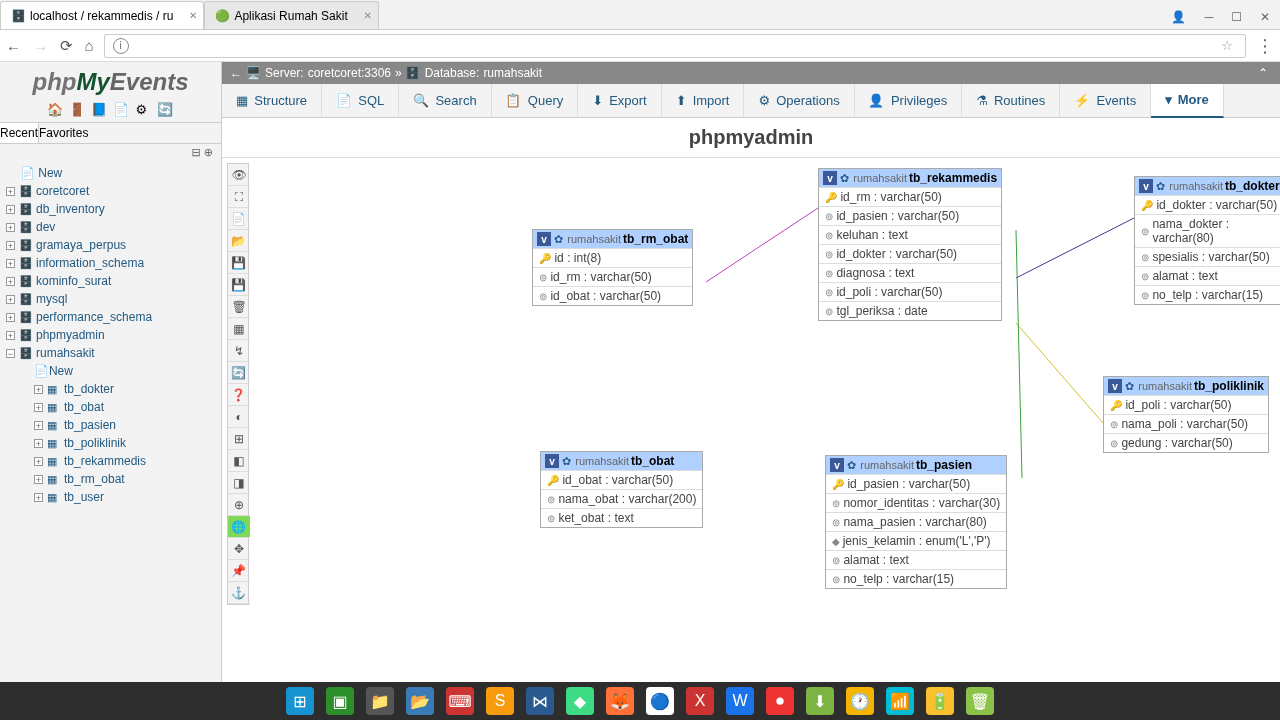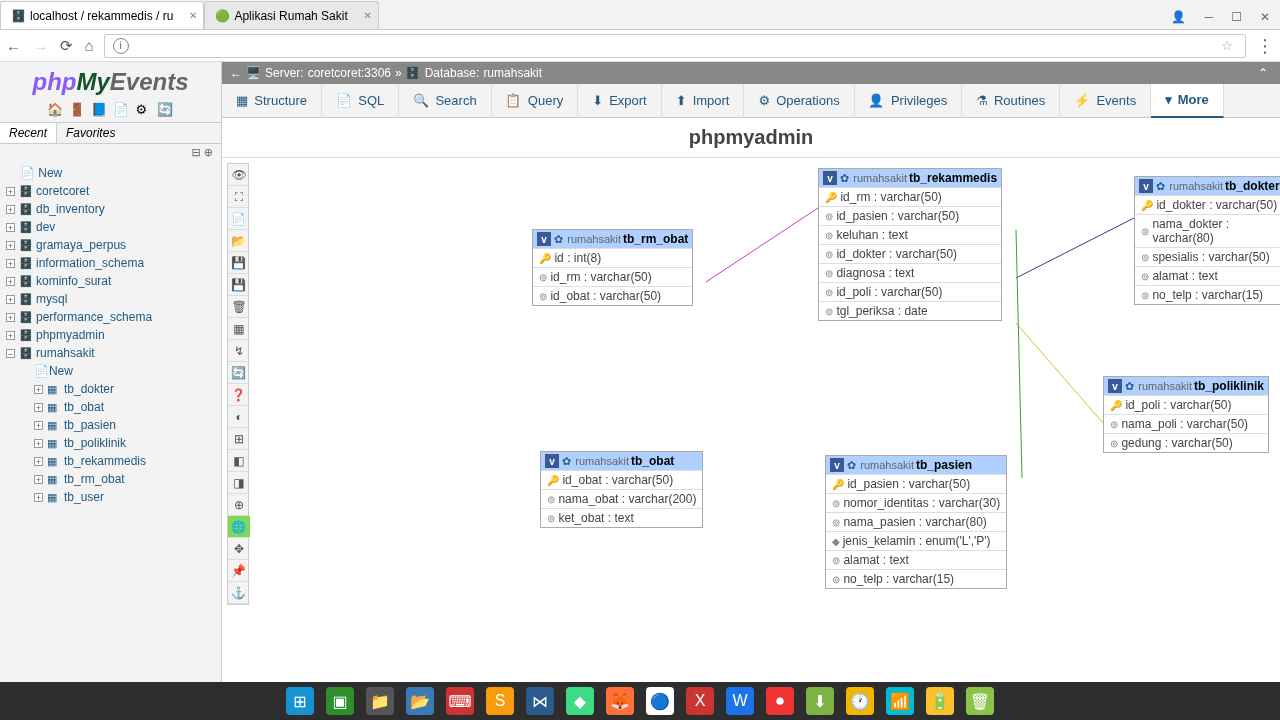--- a/index.html
+++ b/index.html
@@ -17,25 +17,25 @@
 .url-nav { display:flex; gap:12px; color:#555; font-size:15px; }
 .url-box { flex:1; height:24px; border:1px solid #ccc; border-radius:2px; padding:0 8px; font-size:13px; color:#333; display:flex; align-items:center; gap:4px; }
 .url-box .info-icon { width:16px; height:16px; border:1px solid #888; border-radius:50%; display:flex; align-items:center; justify-content:center; font-size:10px; color:#666; }
 .url-star { color:#999; margin-right:4px; }
 
 
 .pma { display:flex; height:calc(100% - 100px); }
 .sidebar { width:222px; background:#f3f3f3; border-right:1px solid #ccc; overflow:hidden; }
 .logo-area { text-align:center; padding:6px 0 2px; }
 .logo-text { font-size:24px; font-weight:bold; font-style:italic; }
-.logo-php { color:#8b5cf6; } .logo-my { color:#14532d; } .logo-admin { color:#666; }
+.logo-php { color:#737373; } .logo-my { color:#14532d; } .logo-admin { color:#666; }
 .logo-icons { display:flex; justify-content:center; gap:6px; margin:4px 0; }
 .logo-icons span { width:16px; height:16px; font-size:13px; }
 .recent-fav { display:flex; font-size:12px; border-top:1px solid #ccc; border-bottom:1px solid #ccc; }
-.recent-fav div { padding:3px 9px; cursor:pointer;font-style:italic; }
+.recent-fav div { padding:3px 0; cursor:pointer; }
 .recent-fav .active { background:#fff; border-right:1px solid #ccc; }
 .collapse-icons { text-align:right; padding:2px 8px; font-size:11px; color:#666; }
 .tree { font-size:12px; padding:3px 0 3px 6px; }
 .tree-item { display:flex; align-items:center; padding:2px 0; cursor:pointer; color:#235a81; }
 .tree-item.db { margin-left:14px; }
 .tree-item.new-sub { margin-left:42px; color:#235a81; }
 .expand { width:9px; height:9px; border:1px solid #999; margin-right:4px; font-size:9px; line-height:8px; text-align:center; background:#fff; color:#666; }
 .db-icon { width:14px; margin-right:3px; font-size:11px; }
 .new-link { color:#235a81; margin-left:14px; padding:2px 0; font-size:12px; }
 

